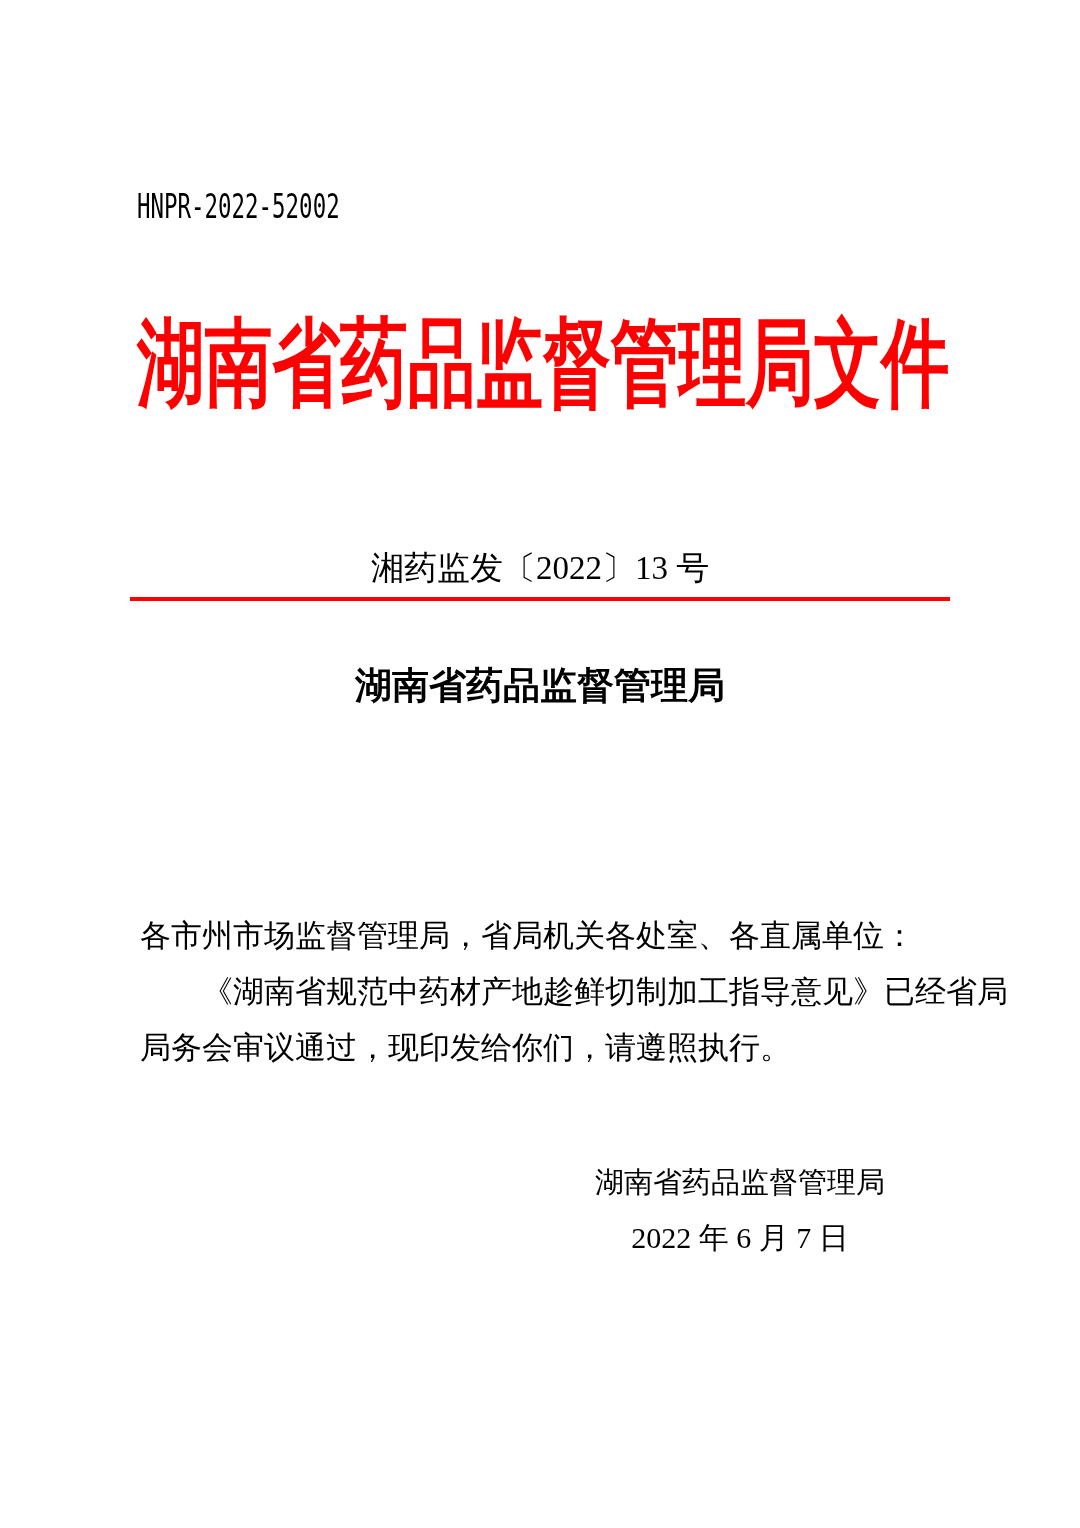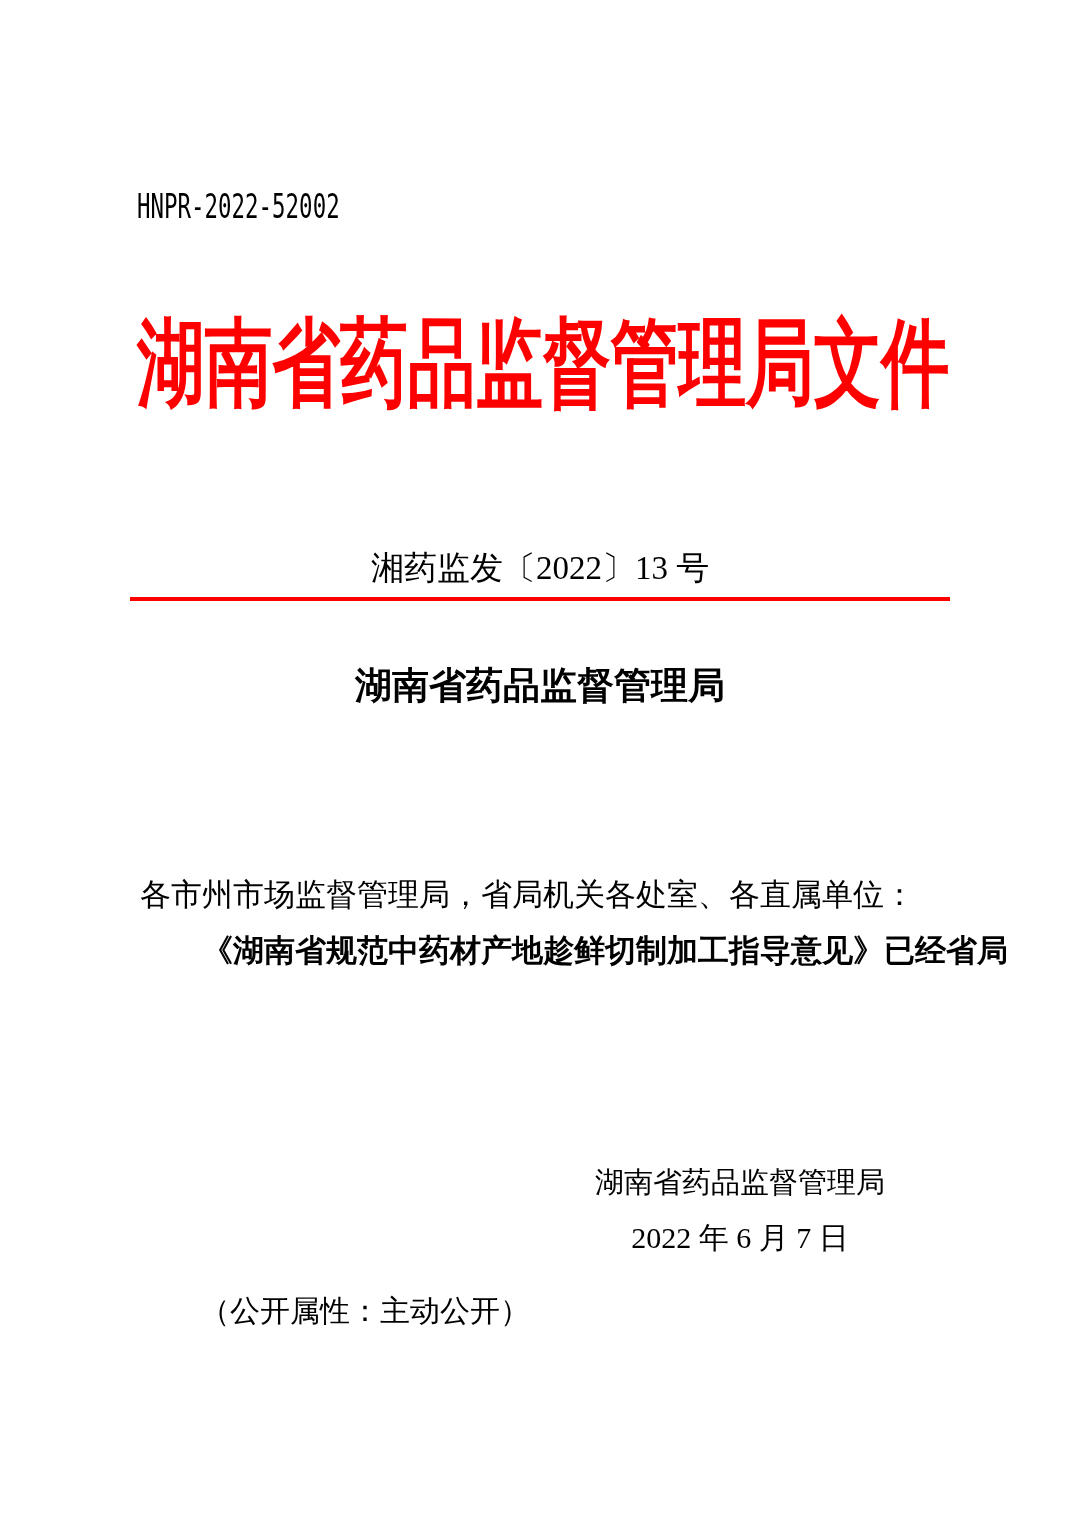--- a/index.html
+++ b/index.html
@@ -66,27 +66,27 @@
     text-align: center;
     font-family: "Liberation Sans", sans-serif;
     font-weight: bold;
     font-size: 37px;
     line-height: 56px;
   }
   .heading div { white-space: nowrap; }
   .body-block {
     position: absolute;
     left: 140px;
-    top: 867px;
+    top: 908px;
     width: 812px;
     font-size: 31px;
     line-height: 56px;
   }
   .body-block div { white-space: nowrap; }
-  .indent-2em { text-indent: 2em; font-weight: bold; }
+  .indent-2em { text-indent: 2em; }
   .signature {
     position: absolute;
     left: 558px;
     top: 1155px;
     width: 364px;
     text-align: center;
     line-height: 55px;
   }
   .signature .issuer {
     font-size: 29px;
@@ -119,22 +119,22 @@
 
   <div class="red-rule" style="background: rgb(254, 0, 0);"></div>
 
   <div class="heading">
     <div>湖南省药品监督管理局</div>
   </div>
 
   <div class="body-block">
     <div>各市州市场监督管理局，省局机关各处室、各直属单位：</div>
     <div class="indent-2em">《湖南省规范中药材产地趁鲜切制加工指导意见》已经省局</div>
+    <div>局务会审议通过，现印发给你们，请遵照执行。</div>
   </div>
 
   <div class="signature">
     <div class="issuer">湖南省药品监督管理局</div>
     <div class="date">2022 年 6 月 7 日</div>
   </div>
 
-  <div class="footer-note">（公开属性：主动公开）</div>
 
 </div>
 
 </body></html>

